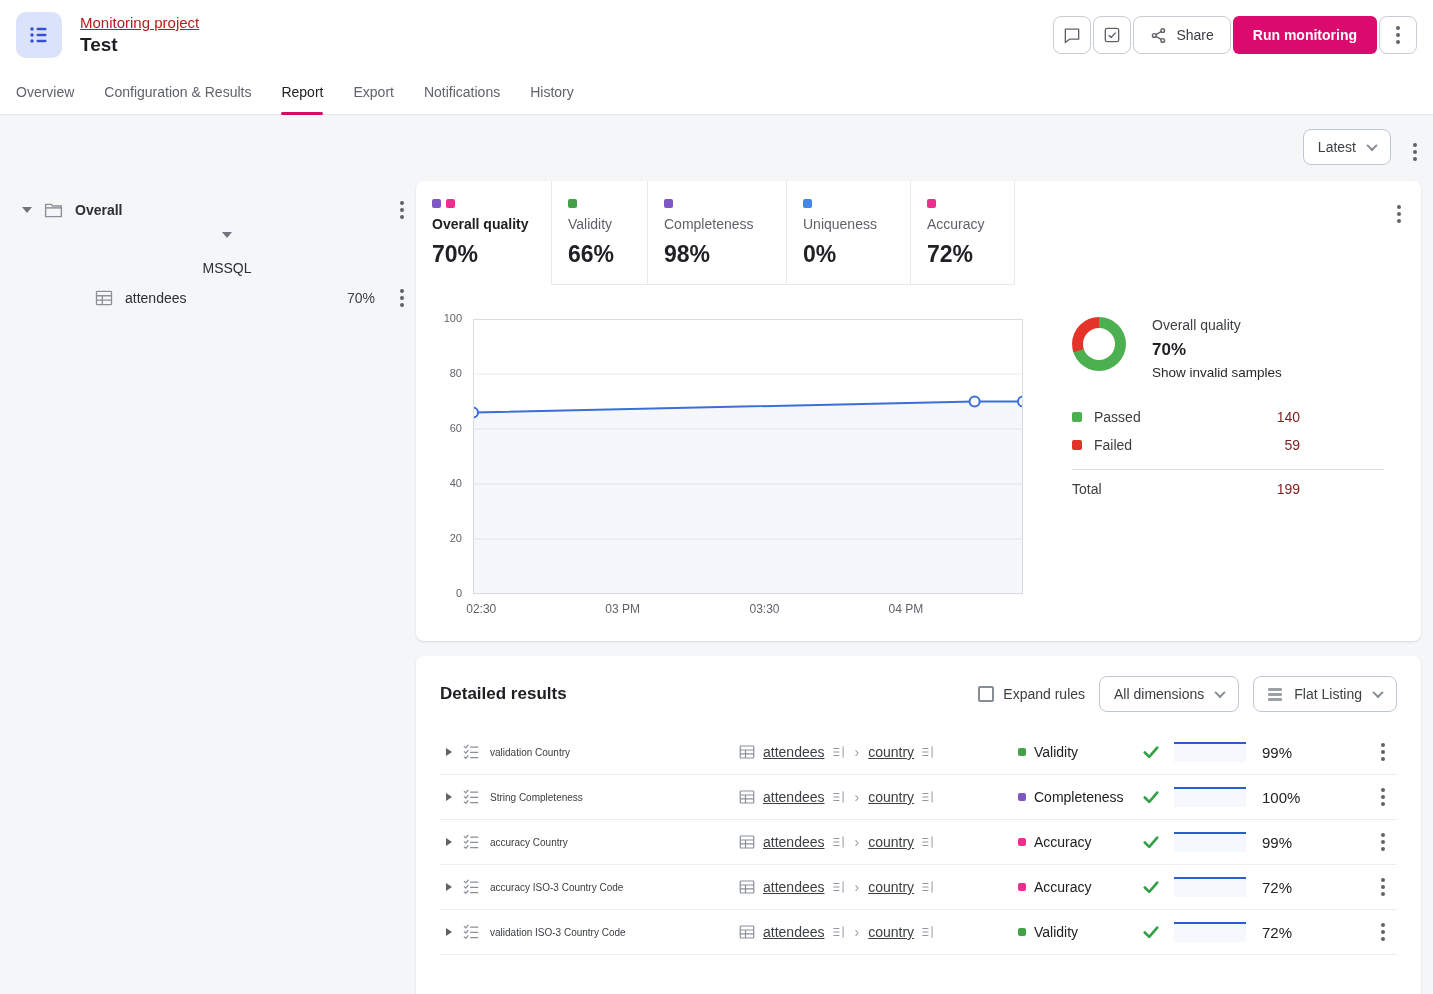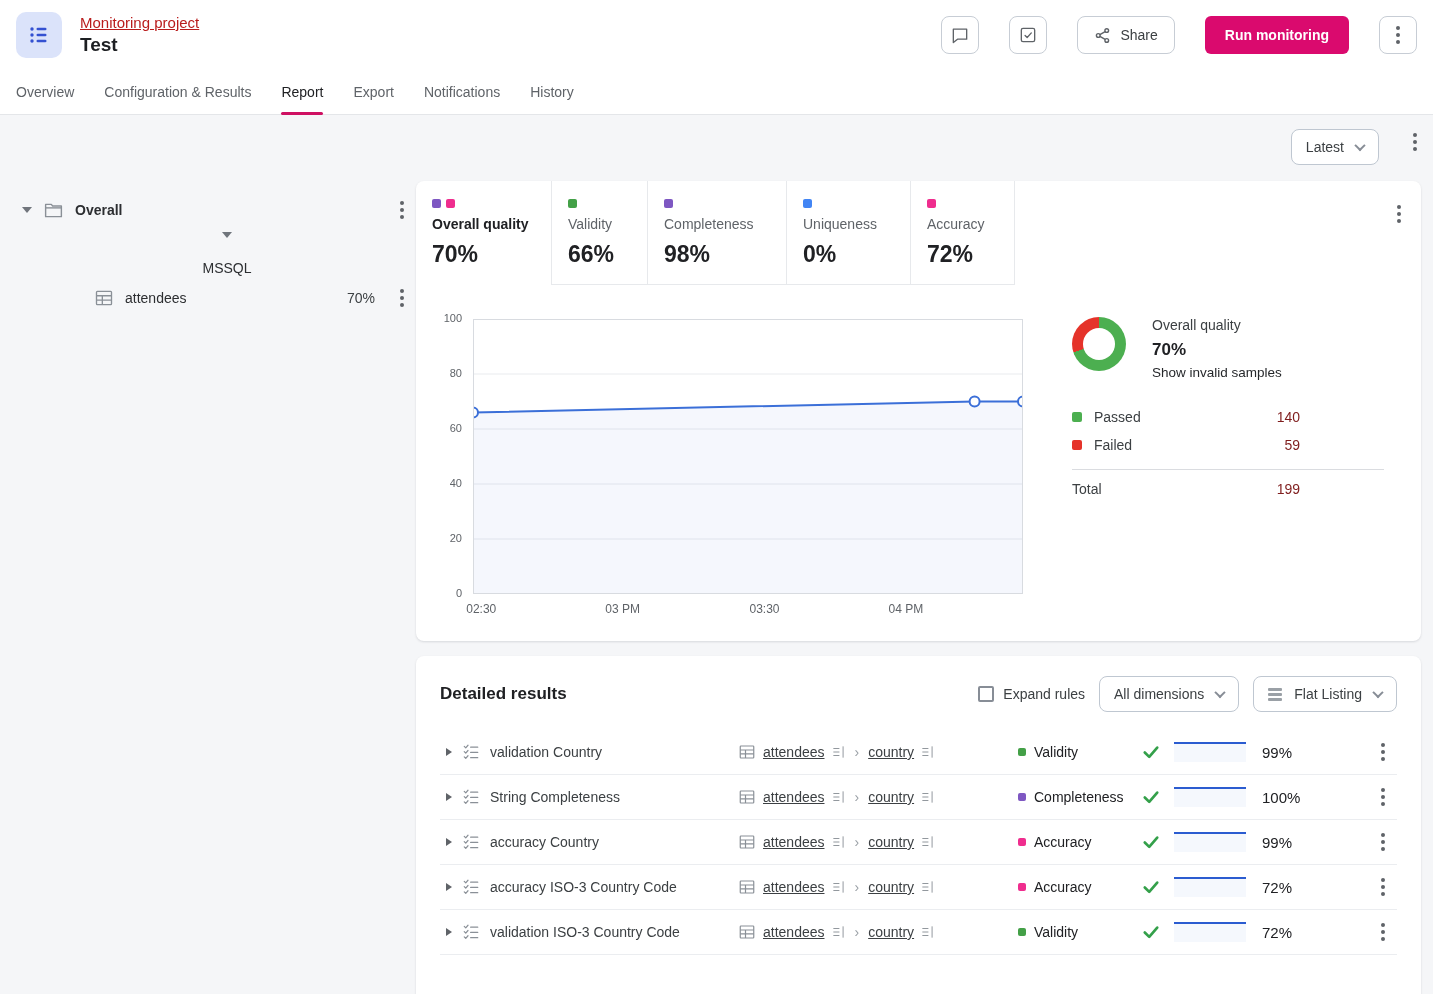--- a/index.html
+++ b/index.html
@@ -5,34 +5,34 @@
   * { box-sizing: border-box; margin: 0; padding: 0; }
   html,body { width:1433px; height:994px; overflow:hidden; }
   body { font-family:"Liberation Sans", sans-serif; background:#fff; color:#202124; }
 
   
   .header { height:70px; display:flex; align-items:center; padding:0 16px; background:#fff; }
   .app-icon { width:46px; height:46px; border-radius:10px; background:#dbe3fa; display:flex; align-items:center; justify-content:center; margin-right:18px; }
   .title-block { display:flex; flex-direction:column; gap:3px; }
   .breadcrumb { font-size:15px; color:#b91c1c; text-decoration:underline; cursor:pointer; }
   .page-title { font-size:19px; font-weight:700; color:#1d1f22; }
-  .header-right { margin-left:auto; display:flex; align-items:center; gap:30px; }
+  .header-right { margin-left:auto; display:flex; align-items:center; gap:2px; }
   .icon-btn { width:38px; height:38px; border:1px solid #c7cdd5; border-radius:8px; background:#fff; display:flex; align-items:center; justify-content:center; cursor:pointer; }
   .share-btn { height:38px; border:1px solid #c7cdd5; border-radius:8px; background:#fff; display:flex; align-items:center; gap:9px; padding:0 16px; font-size:14px; color:#3c4043; cursor:pointer; }
   .run-btn { height:38px; border:none; border-radius:6px; background:#da0a6e; color:#fff; font-weight:700; font-size:14px; padding:0 20px; cursor:pointer; }
 
   
   .tabbar { height:45px; border-bottom:1px solid #e4e6e9; display:flex; gap:30px; padding:0 16px; background:#fff; }
   .tab { display:flex; align-items:center; font-size:14px; color:#5f6368; position:relative; cursor:pointer; white-space:nowrap; }
   .tab.active { color:#202124; font-weight:500; }
   .tab.active::after { content:""; position:absolute; left:0; right:0; bottom:-1px; height:3px; border-radius:3px; background:#ce1062; }
 
   
   .content { position:relative; height:879px; background:#f5f6f8; overflow:hidden; }
-  .toolbar { position:absolute; top:14px; right:12px; display:flex; align-items:flex-start; gap:30px; }
+  .toolbar { position:absolute; top:14px; right:12px; display:flex; align-items:flex-end; gap:18px; }
   .select-btn { height:36px; background:#fff; border:1px solid #bfc7d1; border-radius:8px; display:flex; align-items:center; gap:12px; padding:0 14px; font-size:14px; color:#3c4043; cursor:pointer; }
   .chev { width:8px; height:8px; border-right:2px solid #878d96; border-bottom:2px solid #878d96; transform:rotate(45deg) translate(-1px,-1px); }
   .kebab { display:inline-flex; flex-direction:column; gap:3px; padding:4px; cursor:pointer; }
   .kebab i { width:4px; height:4px; border-radius:50%; background:#5f6368; }
 
   
   .tree { position:absolute; left:16px; top:73px; width:404px; }
   .tree-row { height:44px; display:flex; align-items:center; gap:11px; padding-right:12px; cursor:pointer; }
   .caret-down { width:0; height:0; border-left:5px solid transparent; border-right:5px solid transparent; border-top:6px solid #70757c; }
   .tree-label { font-size:14px; color:#2c2e31; }
@@ -85,21 +85,21 @@
   .checkbox-wrap { display:flex; align-items:center; gap:9px; font-size:14px; color:#3c4043; cursor:pointer; }
   .checkbox { width:16px; height:16px; border:2px solid #878d96; border-radius:2px; background:#fff; }
   .list-icon { display:flex; flex-direction:column; gap:2px; }
   .list-icon i { width:14px; height:3px; background:#9aa0a6; border-radius:1px; }
 
   .dtable { margin:4px 24px 0; }
   .dt-head { display:grid; grid-template-columns:298px 280px 124px 1fr; padding:8px 0 13px; font-size:13.5px; color:#3c4043; border-bottom:1px solid #e6e8eb; }
   .dt-row { display:grid; grid-template-columns:298px 280px 124px 1fr; height:45px; align-items:center; border-bottom:1px solid #ebedf0; }
   .cell-name { display:flex; align-items:center; gap:10px; padding-left:6px; }
   .caret-right { width:0; height:0; border-top:4px solid transparent; border-bottom:4px solid transparent; border-left:6px solid #5f6368; cursor:pointer; }
-  .rule-name { font-size:14px; color:#3c4043; }
+  .rule-name { font-size:10px; color:#3c4043; }
   .cell-applied { display:flex; align-items:center; gap:7px; }
   .dlink { font-size:14px; color:#3c4043; text-decoration:underline; cursor:pointer; }
   .sep-chev { color:#9aa0a6; font-size:14px; padding:0 2px; }
   .cell-dim { display:flex; align-items:center; gap:8px; font-size:14px; color:#202124; }
   .dim-dot { width:8px; height:8px; border-radius:2px; }
   .cell-q { display:flex; align-items:center; }
   .spark { width:72px; height:20px; background:#f5f8fd; position:relative; margin-left:14px; }
   .spark::before { content:""; position:absolute; top:0; left:0; right:0; height:2px; background:#2b5cd0; }
   .q-pct { margin-left:16px; font-size:15px; color:#202124; width:46px; }
   .cell-q .kebab { margin-left:auto; margin-right:8px; }

